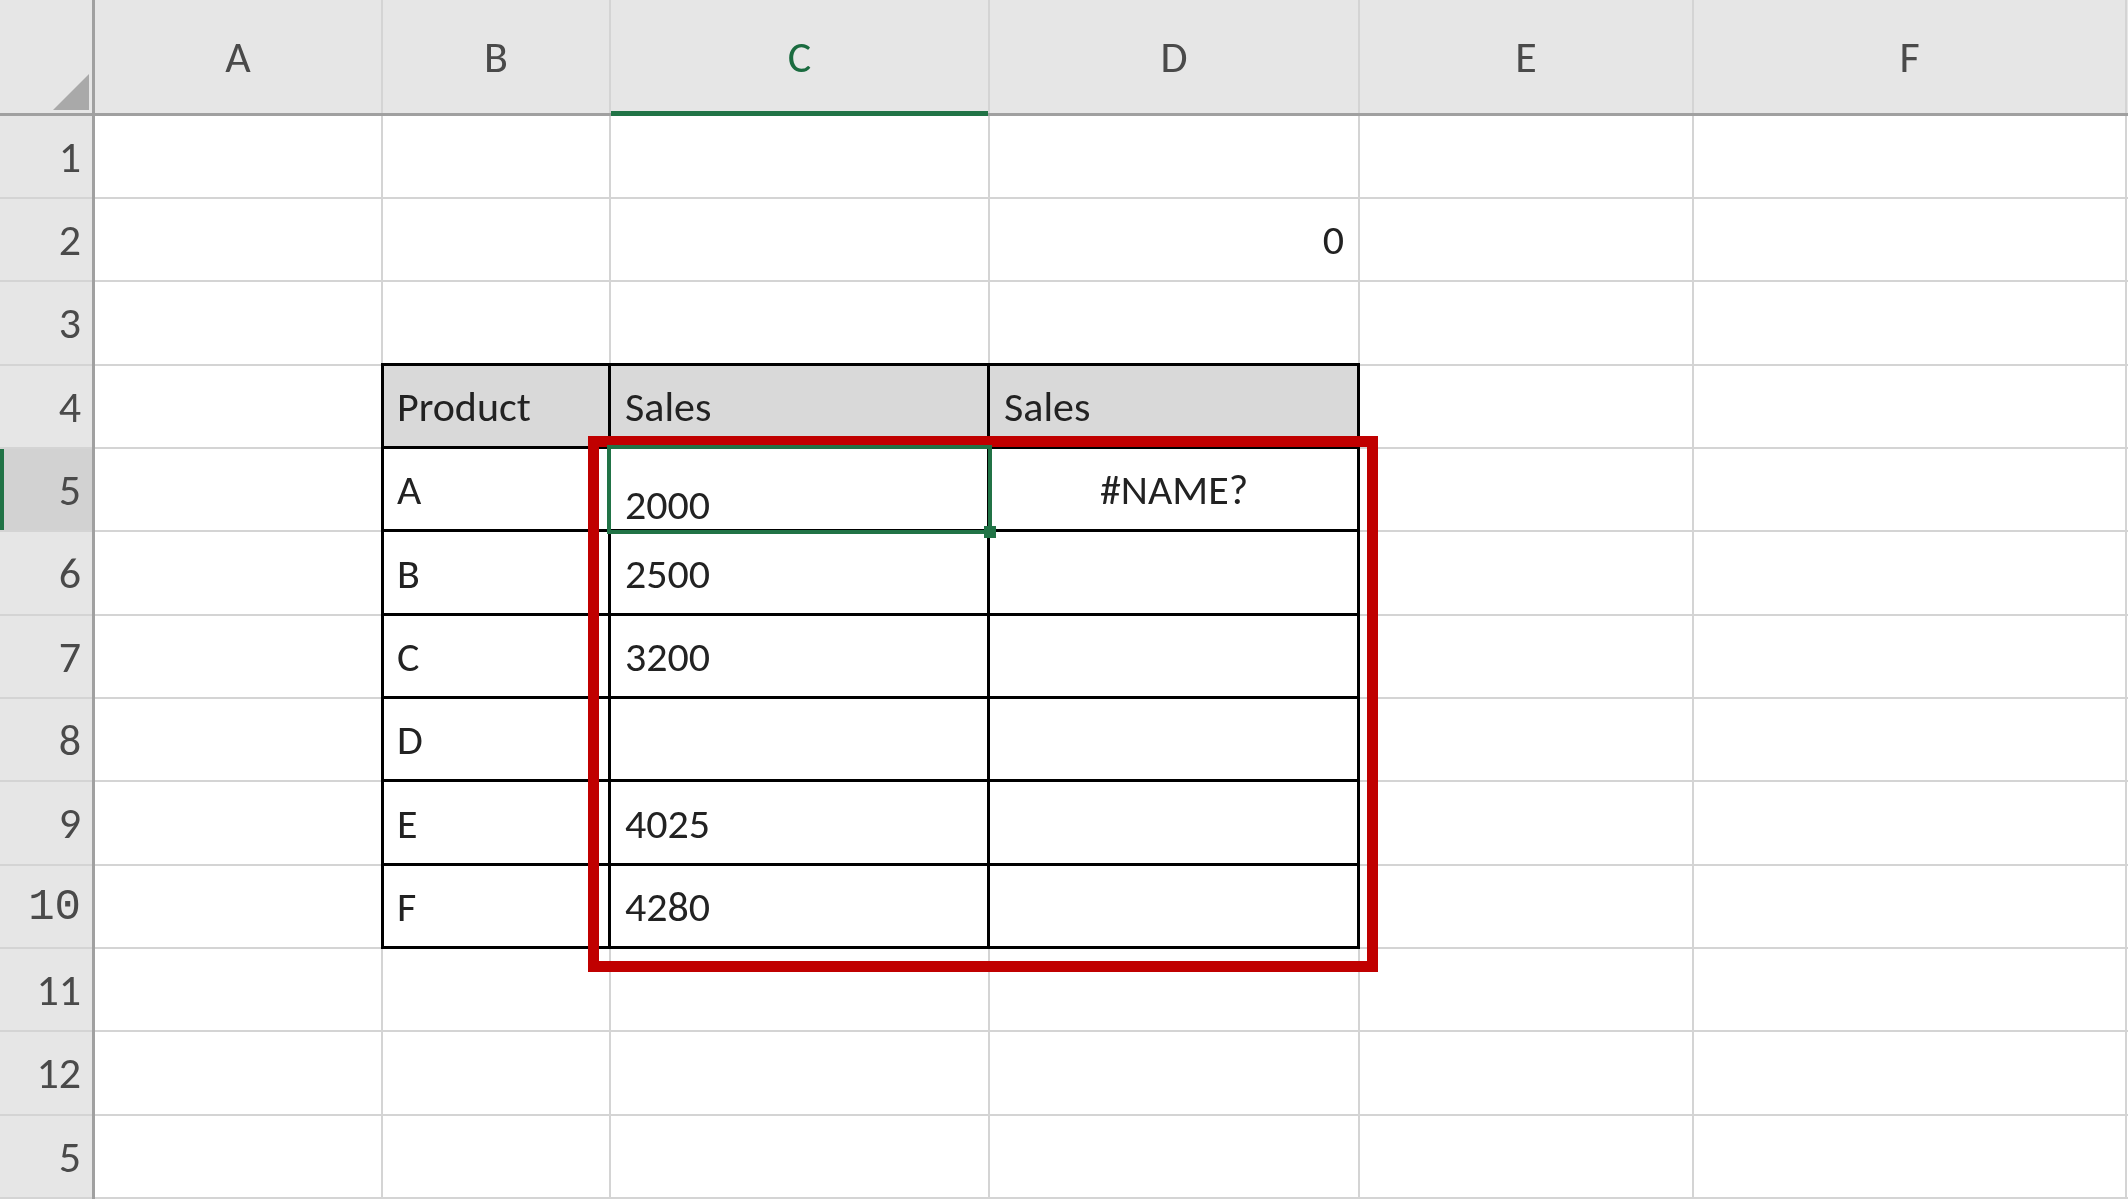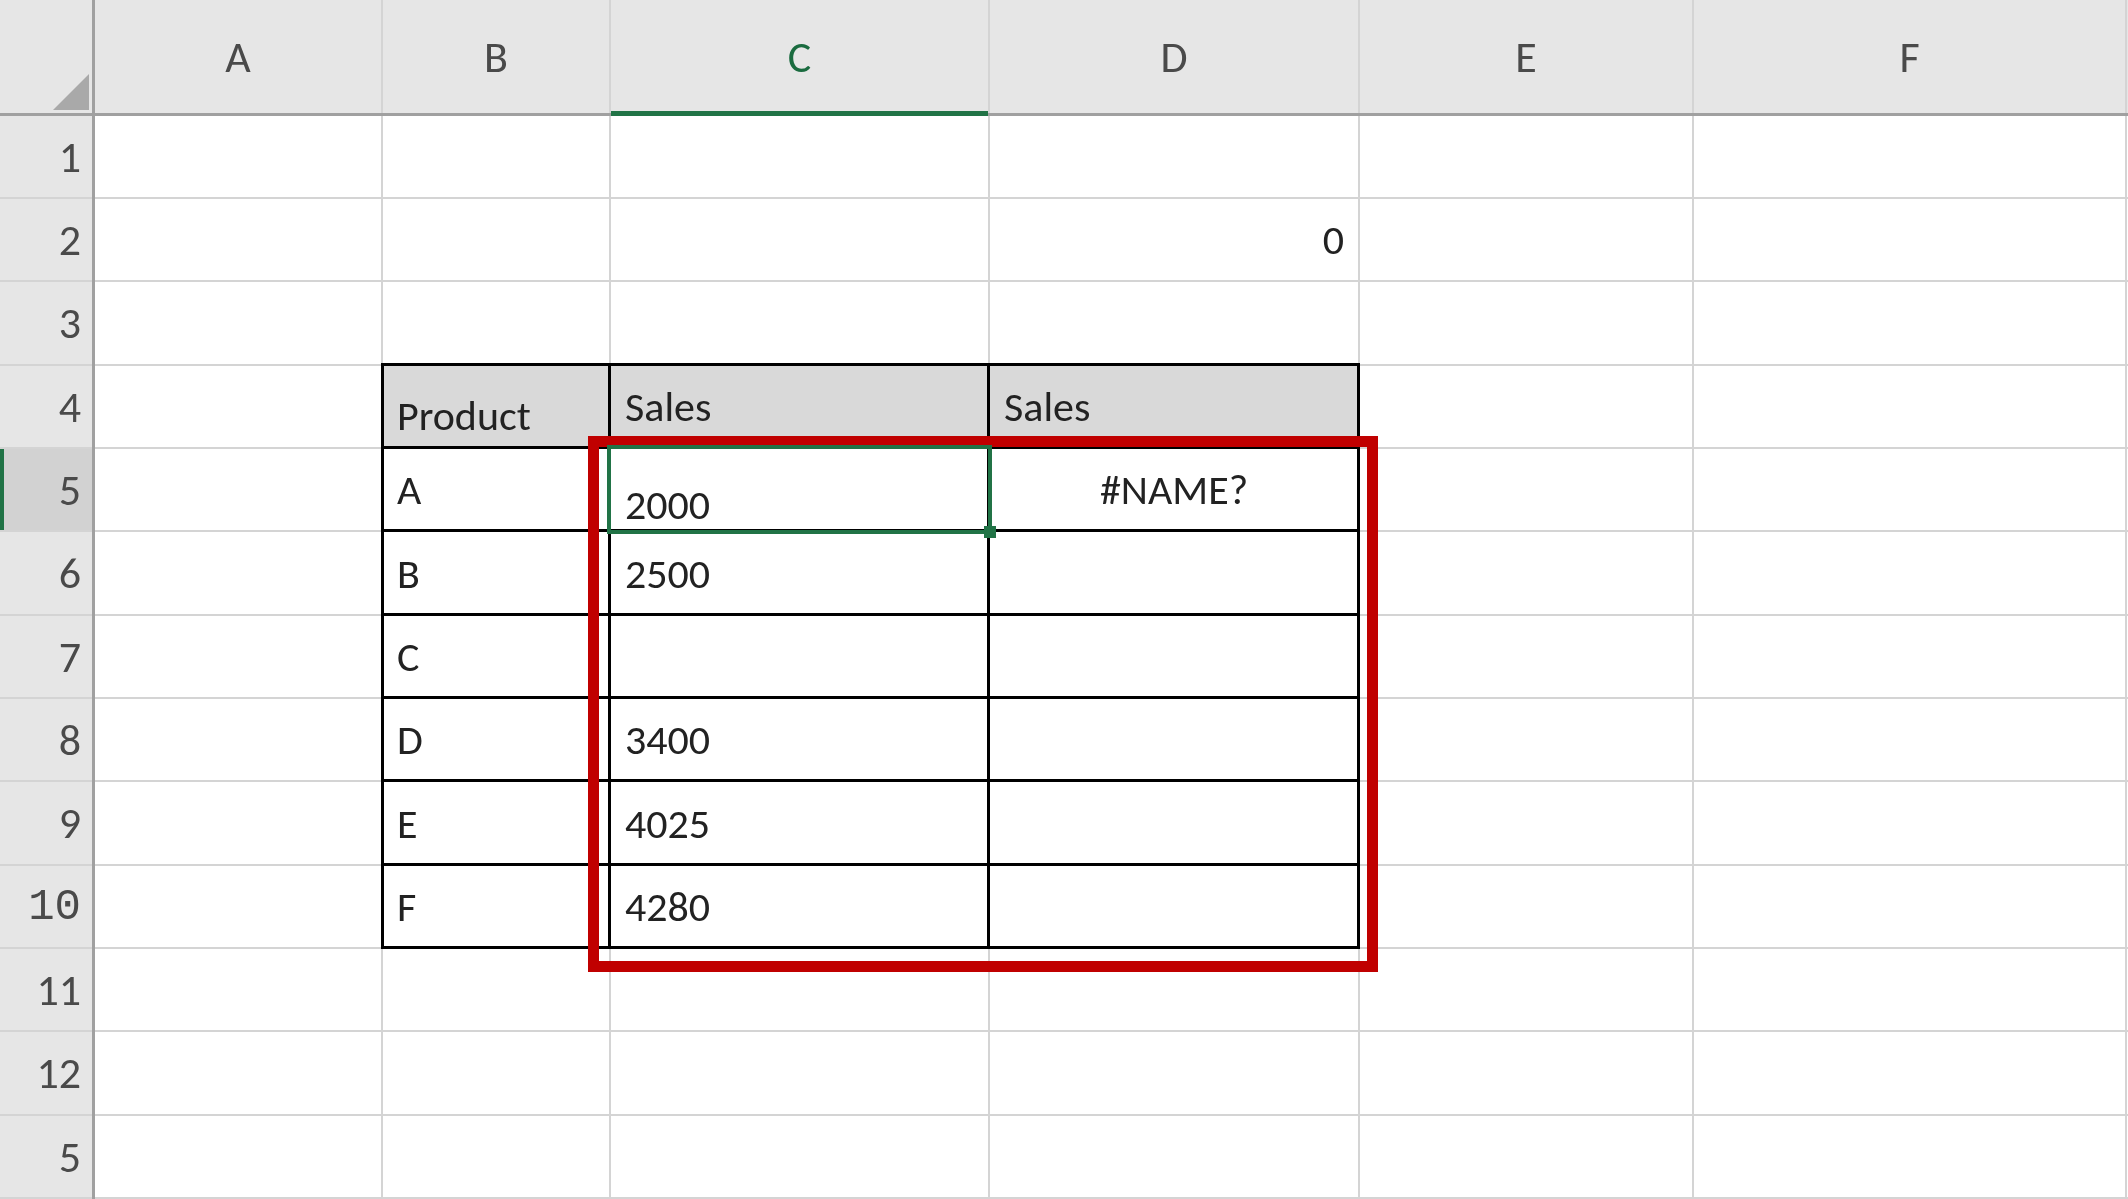--- a/index.html
+++ b/index.html
@@ -225,21 +225,21 @@
   <div class="row-label" style="top:1116px;height:81px;">
       <span>5</span>
     </div>
 
   <div class="cell right" style="left:990px; top:199px; width:368px; height:81px;">
     <span>0</span>
   </div>
 
   <div class="tbl-hdr-bg" style="left:383px; top:366px; width:975px; height:81px;"></div>
 
-  <div class="cell" style="left:383px; top:366px; width:226px; height:81px;margin-top:9px;">
+  <div class="cell" style="left:383px; top:366px; width:226px; height:81px;">
     <span>Product</span>
   </div>
   <div class="cell" style="left:611px; top:366px; width:377px; height:81px;">
     <span>Sales</span>
   </div>
   <div class="cell" style="left:990px; top:366px; width:368px; height:81px;">
     <span>Sales</span>
   </div>
 
   <div class="cell" style="left:383px; top:449px; width:226px; height:81px;">
@@ -255,29 +255,29 @@
   <div class="cell" style="left:383px; top:532px; width:226px; height:82px;">
       <span>B</span>
     </div>
   <div class="cell" style="left:611px; top:532px; width:377px; height:82px;">
       <span>2500</span>
     </div>
 
   <div class="cell" style="left:383px; top:616px; width:226px; height:81px;">
       <span>C</span>
     </div>
+  <div class="cell" style="left:611px; top:616px; width:377px; height:81px;">
+      <span>3200</span>
+    </div>
   <div class="cell center" style="left:990px; top:616px; width:368px; height:81px;">
       <span></span>
     </div>
 
   <div class="cell" style="left:383px; top:699px; width:226px; height:81px;">
       <span>D</span>
-    </div>
-  <div class="cell" style="left:611px; top:699px; width:377px; height:81px;">
-      <span>3400</span>
     </div>
   <div class="cell center" style="left:990px; top:699px; width:368px; height:81px;">
       <span></span>
     </div>
 
   <div class="cell" style="left:383px; top:782px; width:226px; height:82px;">
       <span>E</span>
     </div>
   <div class="cell" style="left:611px; top:782px; width:377px; height:82px;">
       <span>4025</span>

